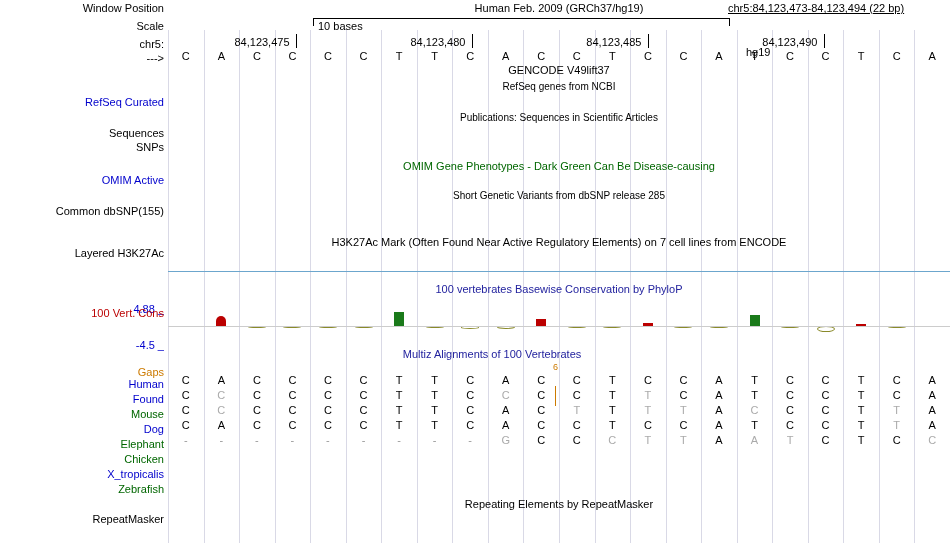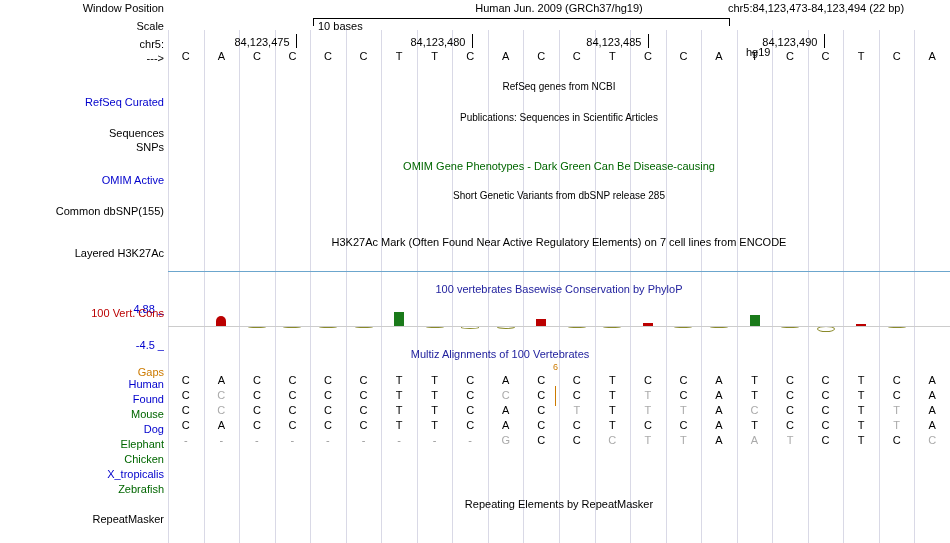--- a/index.html
+++ b/index.html
@@ -101,22 +101,22 @@
         <div class="vgrid" style="left: 497.636px; top: 30px; height: 513px;"></div>
         <div class="vgrid" style="left: 533.182px; top: 30px; height: 513px;"></div>
         <div class="vgrid" style="left: 568.727px; top: 30px; height: 513px;"></div>
         <div class="vgrid" style="left: 604.273px; top: 30px; height: 513px;"></div>
         <div class="vgrid" style="left: 639.818px; top: 30px; height: 513px;"></div>
         <div class="vgrid" style="left: 675.364px; top: 30px; height: 513px;"></div>
         <div class="vgrid" style="left: 710.909px; top: 30px; height: 513px;"></div>
         <div class="vgrid" style="left: 746.455px; top: 30px; height: 513px;"></div>
       </div>
 
-    <div class="ctr" style="left:0;top:2px;width:782px;">Human Jun. 2009 (GRCh37/hg19)</div>
-    <div class="txt" style="left:560px;top:2px;">chr5:84,123,473-84,123,494 (22 bp)</div>
+    <div class="ctr" style="left:0;top:2px;width:782px;">Human Feb. 2009 (GRCh37/hg19)</div>
+    <div class="txt" style="left:560px;top:2px;text-decoration:underline;">chr5:84,123,473-84,123,494 (22 bp)</div>
 
     <div class="ruler-bracket" style="left:145px;top:18px;width:415px;height:7px;border-left:1px solid #000;border-right:1px solid #000;"></div>
     <div class="txt" style="left:150px;top:20px;">10 bases</div>
     <div class="txt" style="left:578px;top:20px;margin-top:26px;">hg19</div>
 
     <div id="rulerholder">
         <div class="txt" style="left: 66.47px; top: 36px;">84,123,475</div>
         <div class="ruler-tick" style="left: 128.47px; top: 34px; height: 14px;"></div>
         <div class="txt" style="left: 242.42px; top: 36px;">84,123,480</div>
         <div class="ruler-tick" style="left: 304.42px; top: 34px; height: 14px;"></div>
@@ -144,20 +144,21 @@
         <div class="base" style="left: 508.409px;">C</div>
         <div class="base" style="left: 543.955px;">A</div>
         <div class="base" style="left: 579.5px;">T</div>
         <div class="base" style="left: 615.045px;">C</div>
         <div class="base" style="left: 650.591px;">C</div>
         <div class="base" style="left: 686.136px;">T</div>
         <div class="base" style="left: 721.682px;">C</div>
         <div class="base" style="left: 757.227px;">A</div>
       </div>
 
+    <div class="ctr" style="left:0;top:64px;width:782px;">GENCODE V49lift37</div>
     <div class="ctr small" style="left:0;top:112px;width:782px;">Publications: Sequences in Scientific Articles</div>
     <div class="ctr small" style="left:0;top:81px;width:782px;">RefSeq genes from NCBI</div>
     <div class="ctr green" style="left:0;top:160px;width:782px;">OMIM Gene Phenotypes - Dark Green Can Be Disease-causing</div>
     <div class="ctr small" style="left:0;top:190px;width:782px;">Short Genetic Variants from dbSNP release 285</div>
     <div class="ctr" style="left:0;top:236px;width:782px;">H3K27Ac Mark (Often Found Near Active Regulatory Elements) on 7 cell lines from ENCODE</div>
 
     <div class="hline" style="left:0;top:271px;width:782px;"></div>
     <div class="ctr dkblue" style="left:0;top:283px;width:782px;">100 vertebrates Basewise Conservation by PhyloP</div>
 
     <div class="consrow" id="consholder">
@@ -177,21 +178,21 @@
         <div style="position: absolute; left: 506.409px; top: 26px; width: 18px; height: 2px; border: 1px solid rgb(138, 138, 42); border-radius: 50%; background: transparent; box-sizing: border-box;"></div>
         <div style="position: absolute; left: 541.955px; top: 26px; width: 18px; height: 2.13333px; border: 1px solid rgb(138, 138, 42); border-radius: 50%; background: transparent; box-sizing: border-box;"></div>
         <div style="position: absolute; left: 581.5px; top: 14.8115px; width: 10px; height: 11.1885px; background: rgb(26, 122, 26);"></div>
         <div style="position: absolute; left: 613.045px; top: 26px; width: 18px; height: 2px; border: 1px solid rgb(138, 138, 42); border-radius: 50%; background: transparent; box-sizing: border-box;"></div>
         <div style="position: absolute; left: 648.591px; top: 26px; width: 18px; height: 5.86667px; border: 1px solid rgb(138, 138, 42); border-radius: 50%; background: transparent; box-sizing: border-box;"></div>
         <div style="position: absolute; left: 688.136px; top: 24px; width: 10px; height: 2px; background: rgb(187, 0, 0);"></div>
         <div style="position: absolute; left: 719.682px; top: 26px; width: 18px; height: 2px; border: 1px solid rgb(138, 138, 42); border-radius: 50%; background: transparent; box-sizing: border-box;"></div>
         <div style="position: absolute; left: 0px; top: 26px; width: 782px; height: 1px; background: rgb(204, 204, 204);"></div>
       </div>
 
-    <div class="ctr dkblue" style="left:16px;top:348px;width:632px;">Multiz Alignments of 100 Vertebrates</div>
+    <div class="ctr dkblue" style="left:8px;top:348px;width:632px;">Multiz Alignments of 100 Vertebrates</div>
 
     <div id="multizholder">
         <div class="seqrow" style="top: 374px;">
           <div class="base" style="left: 10.7727px; color: rgb(0, 0, 0);">C</div>
           <div class="base" style="left: 46.3182px; color: rgb(0, 0, 0);">A</div>
           <div class="base" style="left: 81.8636px; color: rgb(0, 0, 0);">C</div>
           <div class="base" style="left: 117.409px; color: rgb(0, 0, 0);">C</div>
           <div class="base" style="left: 152.955px; color: rgb(0, 0, 0);">C</div>
           <div class="base" style="left: 188.5px; color: rgb(0, 0, 0);">C</div>
           <div class="base" style="left: 224.045px; color: rgb(0, 0, 0);">T</div>

